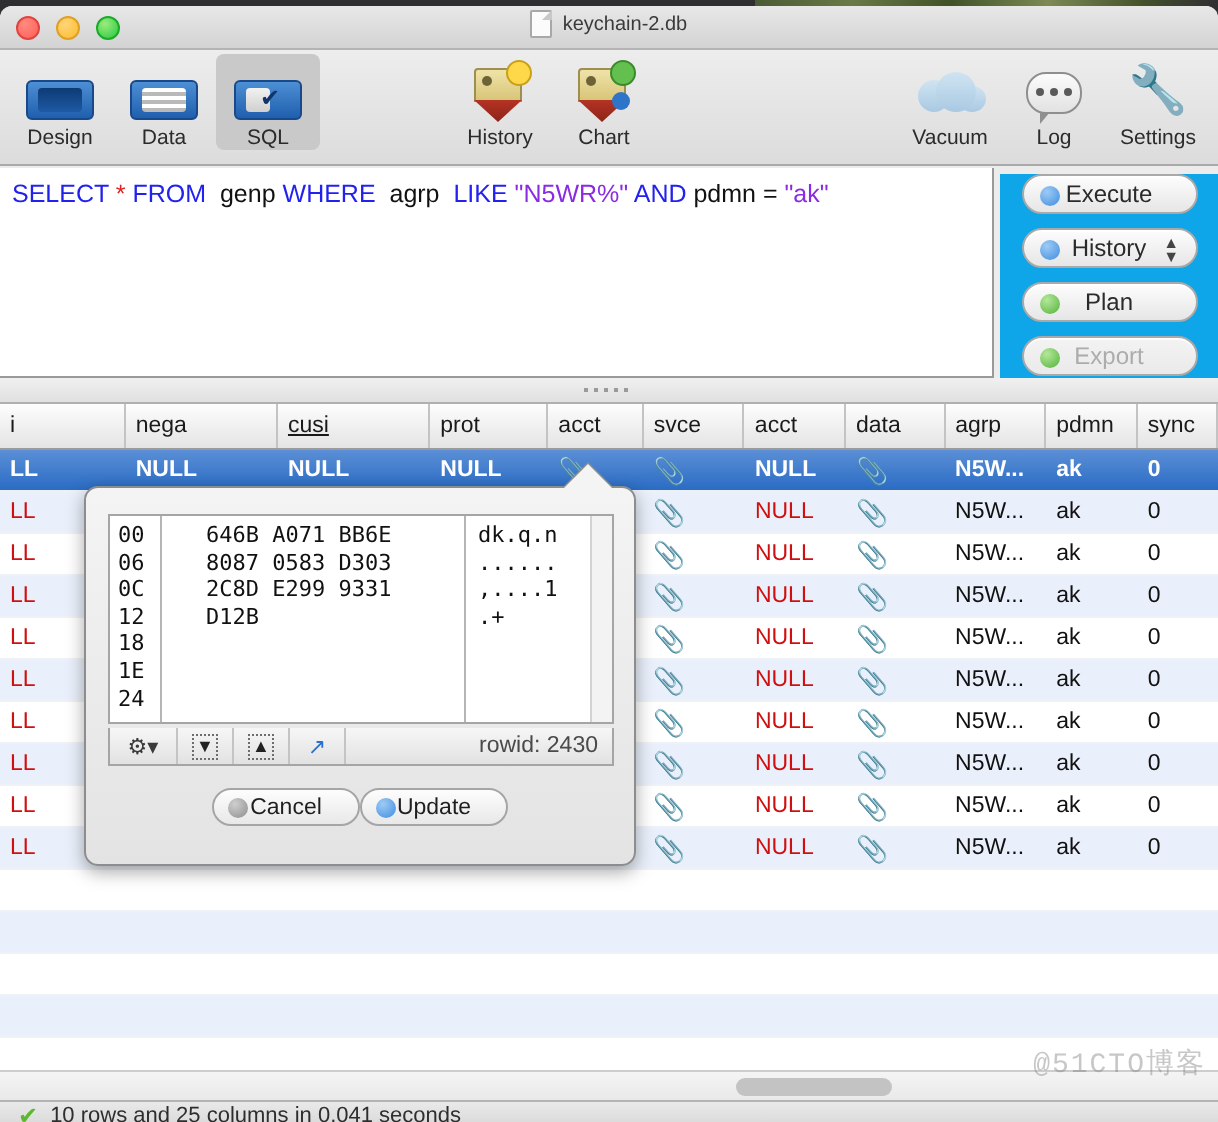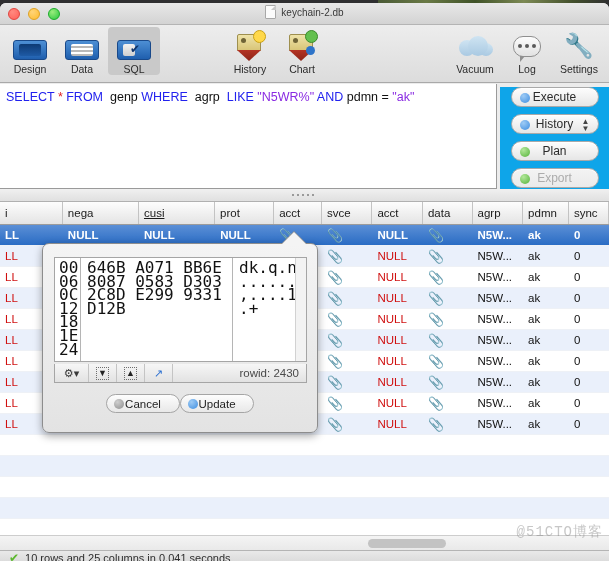--- a/index.html
+++ b/index.html
@@ -225,26 +225,26 @@
     position: absolute; left: 238px; top: -12px;
     width: 0; height: 0;
     border-left: 13px solid transparent; border-right: 13px solid transparent;
     border-bottom: 13px solid #f4f4f4;
     filter: drop-shadow(0 -1px 0 #8d8d8d);
   }
   .hexbox {
     position: absolute; left: 11px; top: 13px; width: 253px; height: 105px;
     background: #ffffff; border: 1px solid #a5a5a5; display: flex;
   }
-  .hex-cols { display: flex; flex: 1; font-family: "DejaVu Sans Mono", monospace; font-size: 16px; }
+  .hex-cols { display: flex; flex: 1; font-family: "DejaVu Sans Mono", monospace; font-size: 11px; }
   .hex-off {
     width: 26px; padding: 3px 0 0 4px; border-right: 1px solid #b5b5b5; color: #111;
     line-height: 13.6px;
   }
-  .hex-bytes { flex: 1; padding: 3px 0 11px 6px; border-right: 1px solid #b5b5b5; line-height: 13.6px; color: #111; white-space: pre; }
+  .hex-bytes { flex: 1; padding: 3px 0 11px 6px; border-right: 1px solid #b5b5b5; line-height: 13.6px; color: #111; white-space: pre; margin-left: 16px; }
   .hex-ascii { width: 62px; padding: 3px 0 0 6px; line-height: 13.6px; color: #111; white-space: pre; }
   .hex-scroll { width: 11px; background: #f3f3f3; border-left: 1px solid #d2d2d2; }
 
   .pop-tools {
     position: absolute; left: 11px; top: 120px; width: 253px; height: 19px;
     background: linear-gradient(180deg,#f6f6f6,#e2e2e2);
     border: 1px solid #a5a5a5; border-top: none;
     display: flex; align-items: center;
   }
   .tool {

